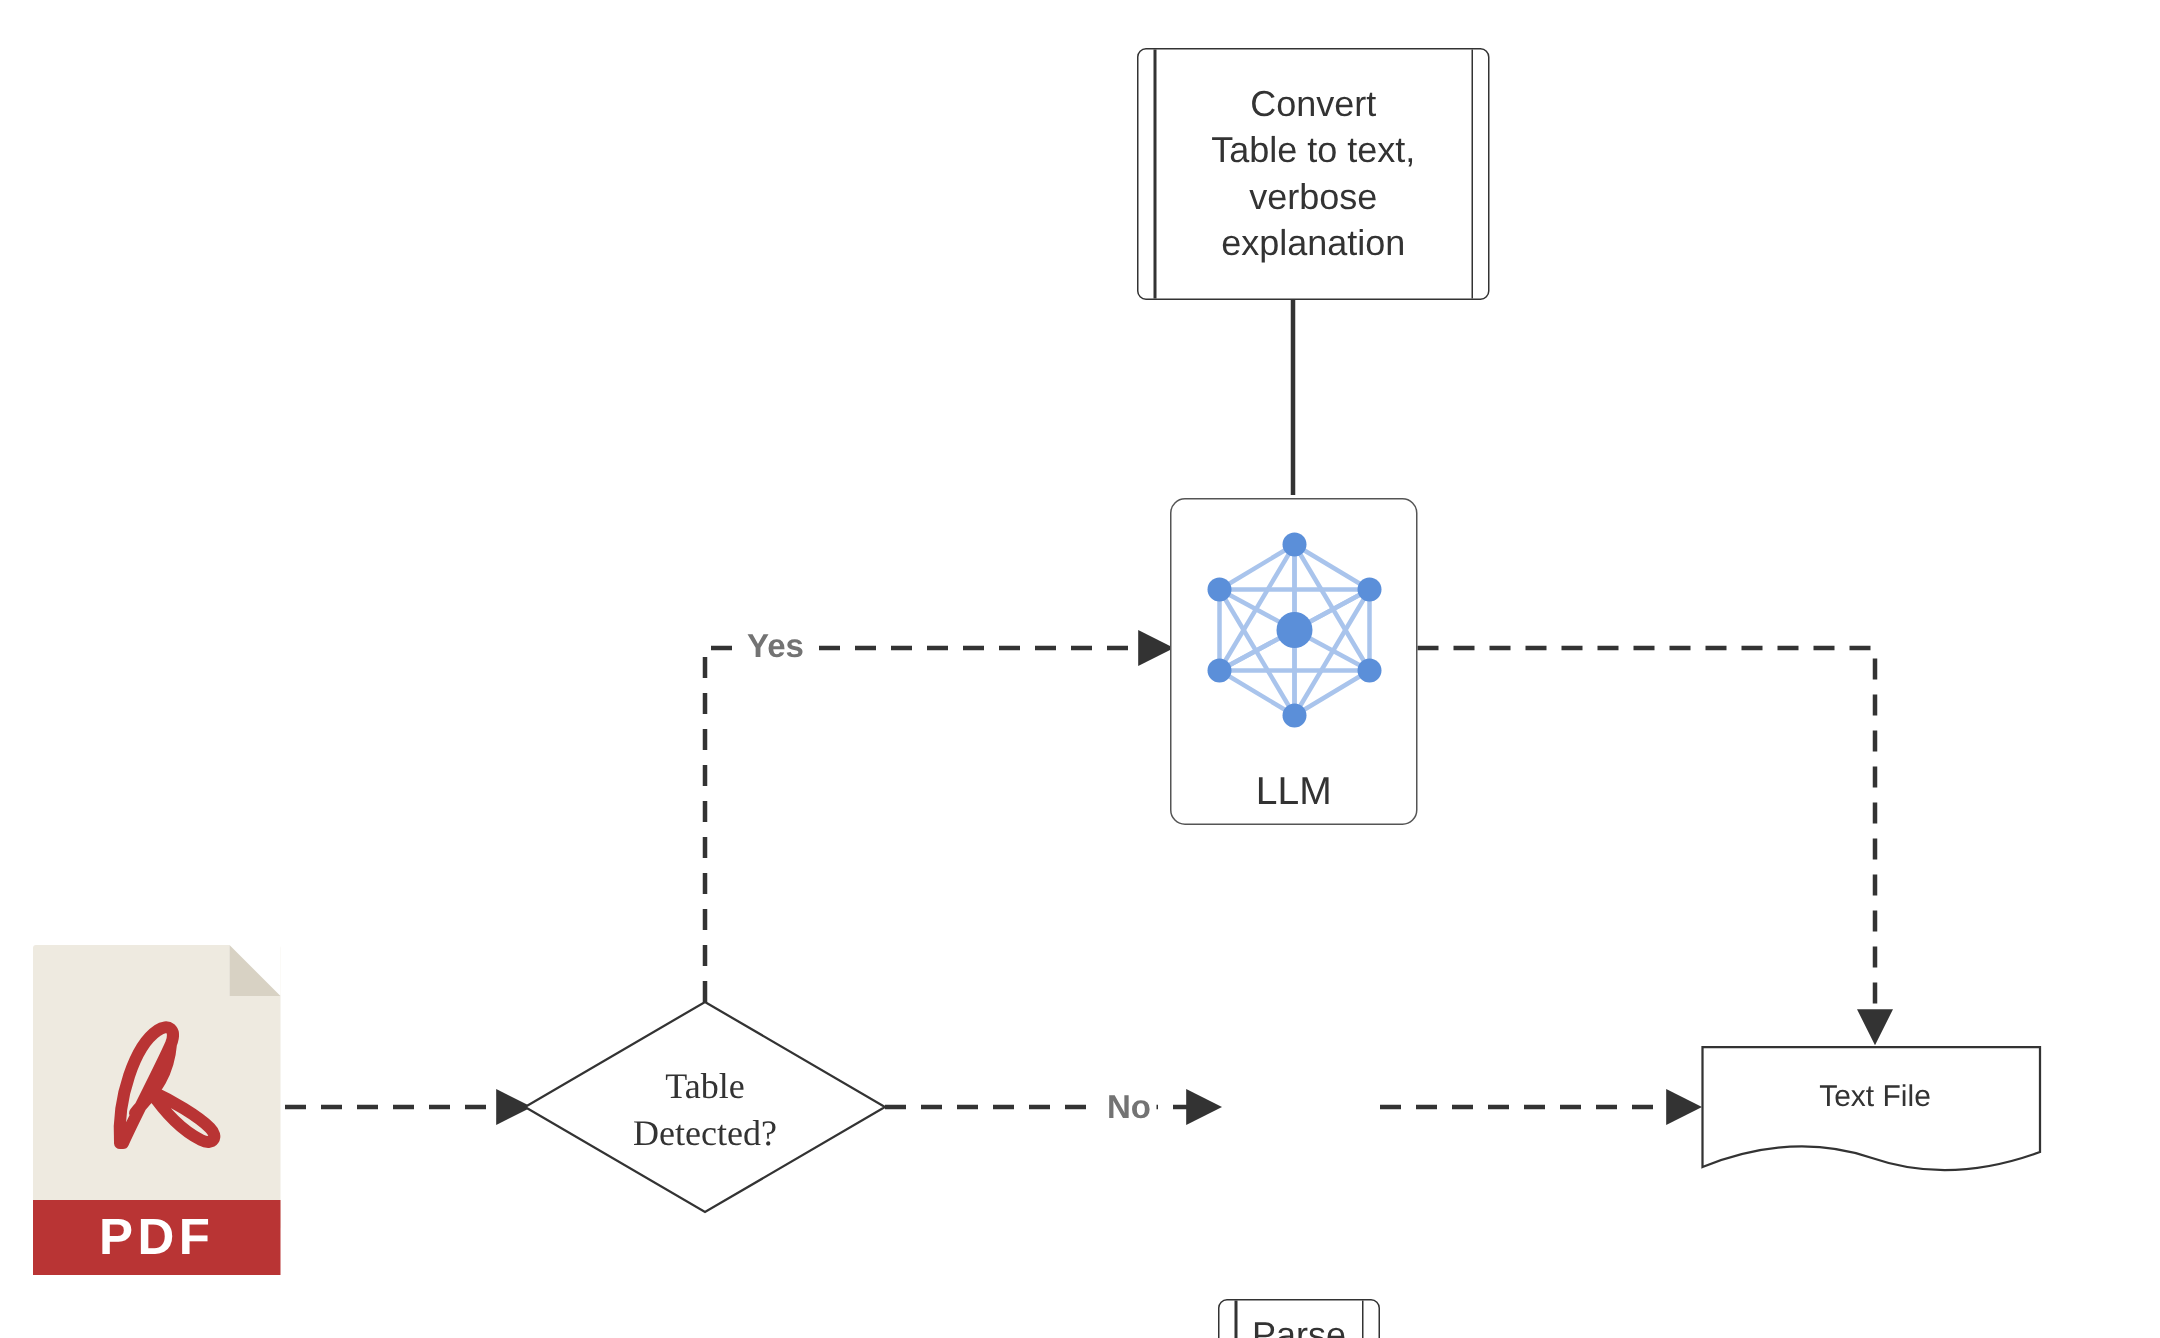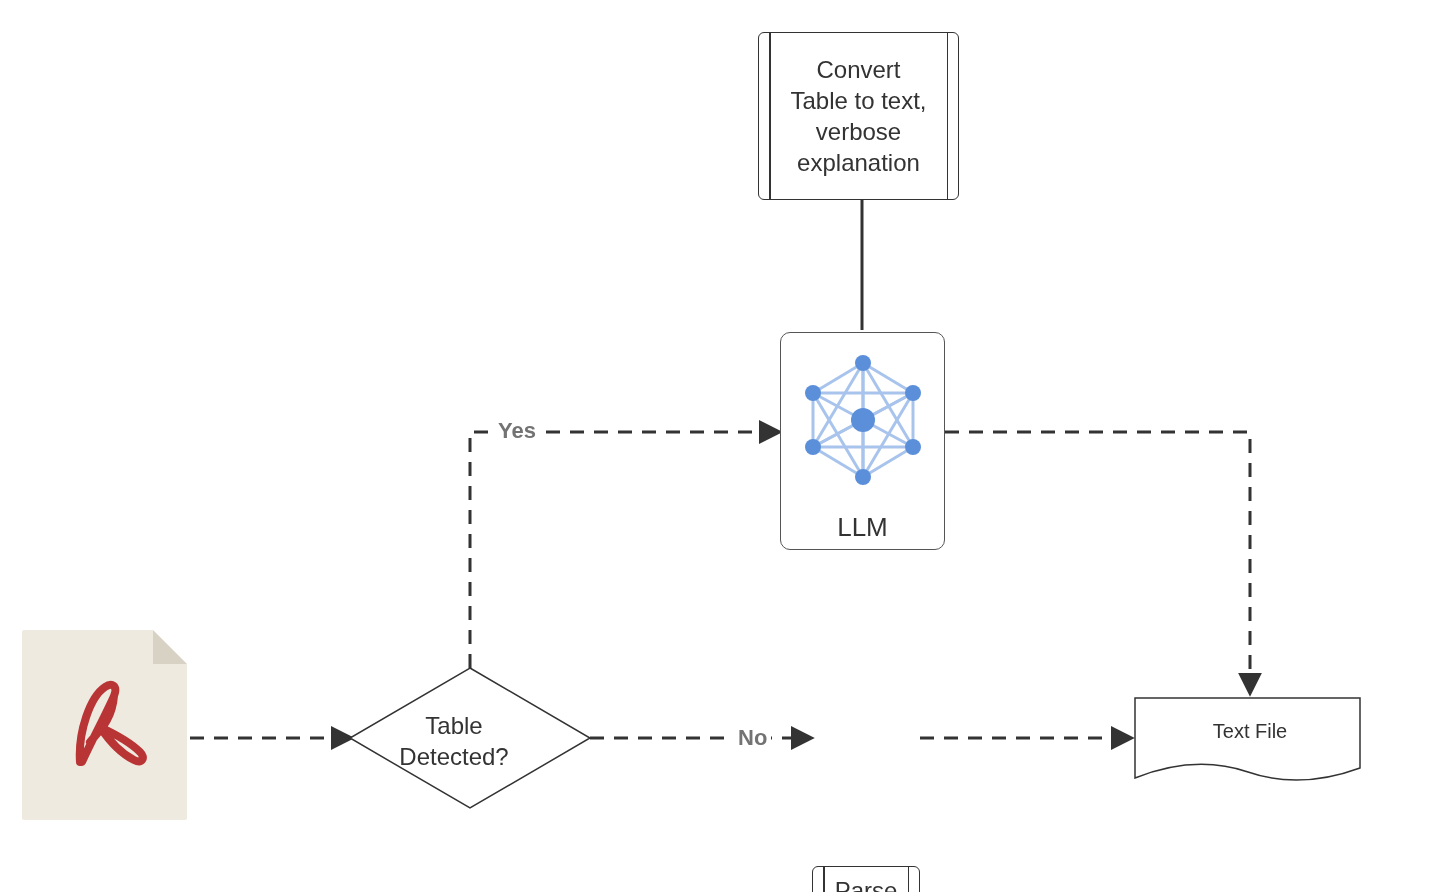--- a/index.html
+++ b/index.html
@@ -142,26 +142,27 @@
 </svg>
 
 <div class="pdf-icon node" style="left:22px; top:630px;">
   <div class="pdf-page"></div>
   <div class="pdf-corner"></div>
   <svg class="adobe-a" width="90" height="100" viewBox="0 0 90 100">
     <path d="M 20 90 C 18 60 30 25 45 15 C 52 10 58 14 54 24 C 46 42 30 72 22 90 Z
              M 40 55 C 55 62 72 72 80 80 C 86 86 82 92 74 88 C 62 82 50 70 40 55 Z
              M 30 70 C 40 58 52 48 54 24" fill="none" stroke="#b93434" stroke-width="8" stroke-linecap="round" stroke-linejoin="round"></path>
   </svg>
-</div>
-
-<div class="node node-text" style="left:384px; top:710px; width:140px; white-space:pre-line;">Table
+  <div class="pdf-band">PDF</div>
+</div>
+
+<div class="node node-text" style="left:400px; top:710px; width:140px; white-space:pre-line;font-family:Liberation Serif, serif;">Table
 Detected?</div>
 
-<div class="node predef" style="left:758px; top:32px; width:201px; height:168px;">
+<div class="node predef" style="left:758px; top:32px; width:235px; height:168px;">
   <div class="node-text" style="white-space:pre-line; padding:0 18px;">Convert
 Table to text,
 verbose
 explanation</div>
 </div>
 
 <div class="node llm-box" style="left:780px; top:332px; width:165px; height:218px;">
   <svg width="150" height="150" viewBox="0 0 150 150">
     <g stroke="#a9c4ec" stroke-width="3">
       <line x1="75" y1="18" x2="125" y2="48"></line>

